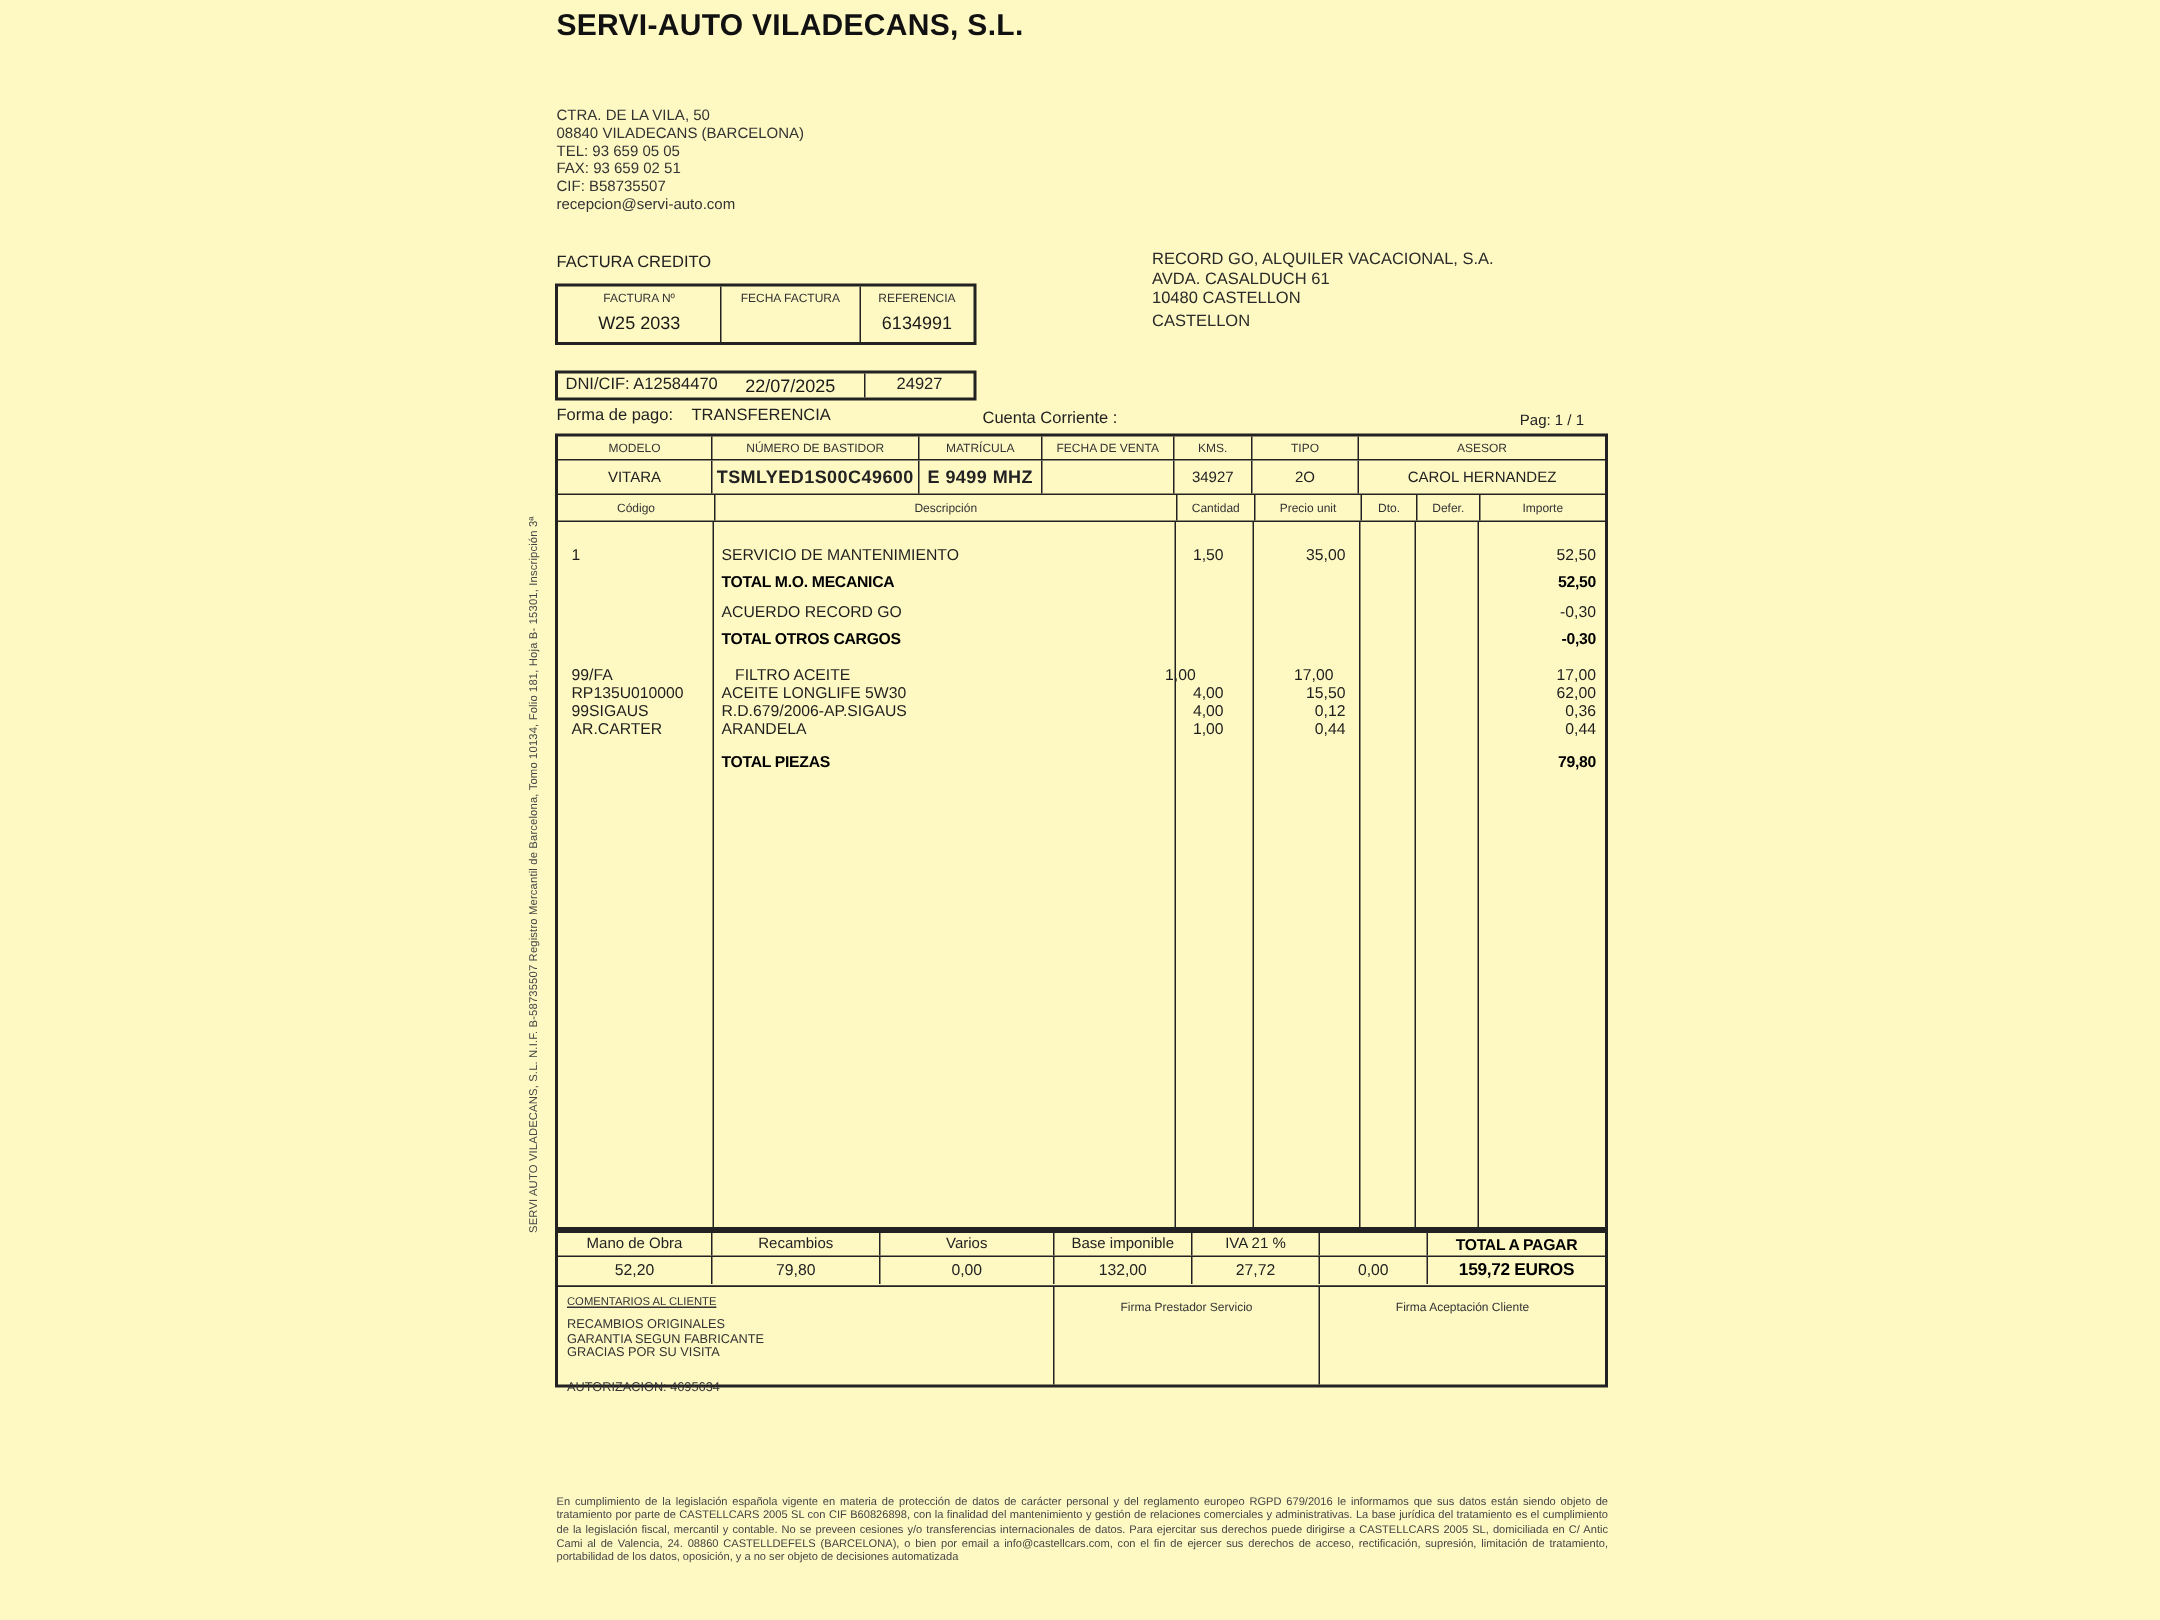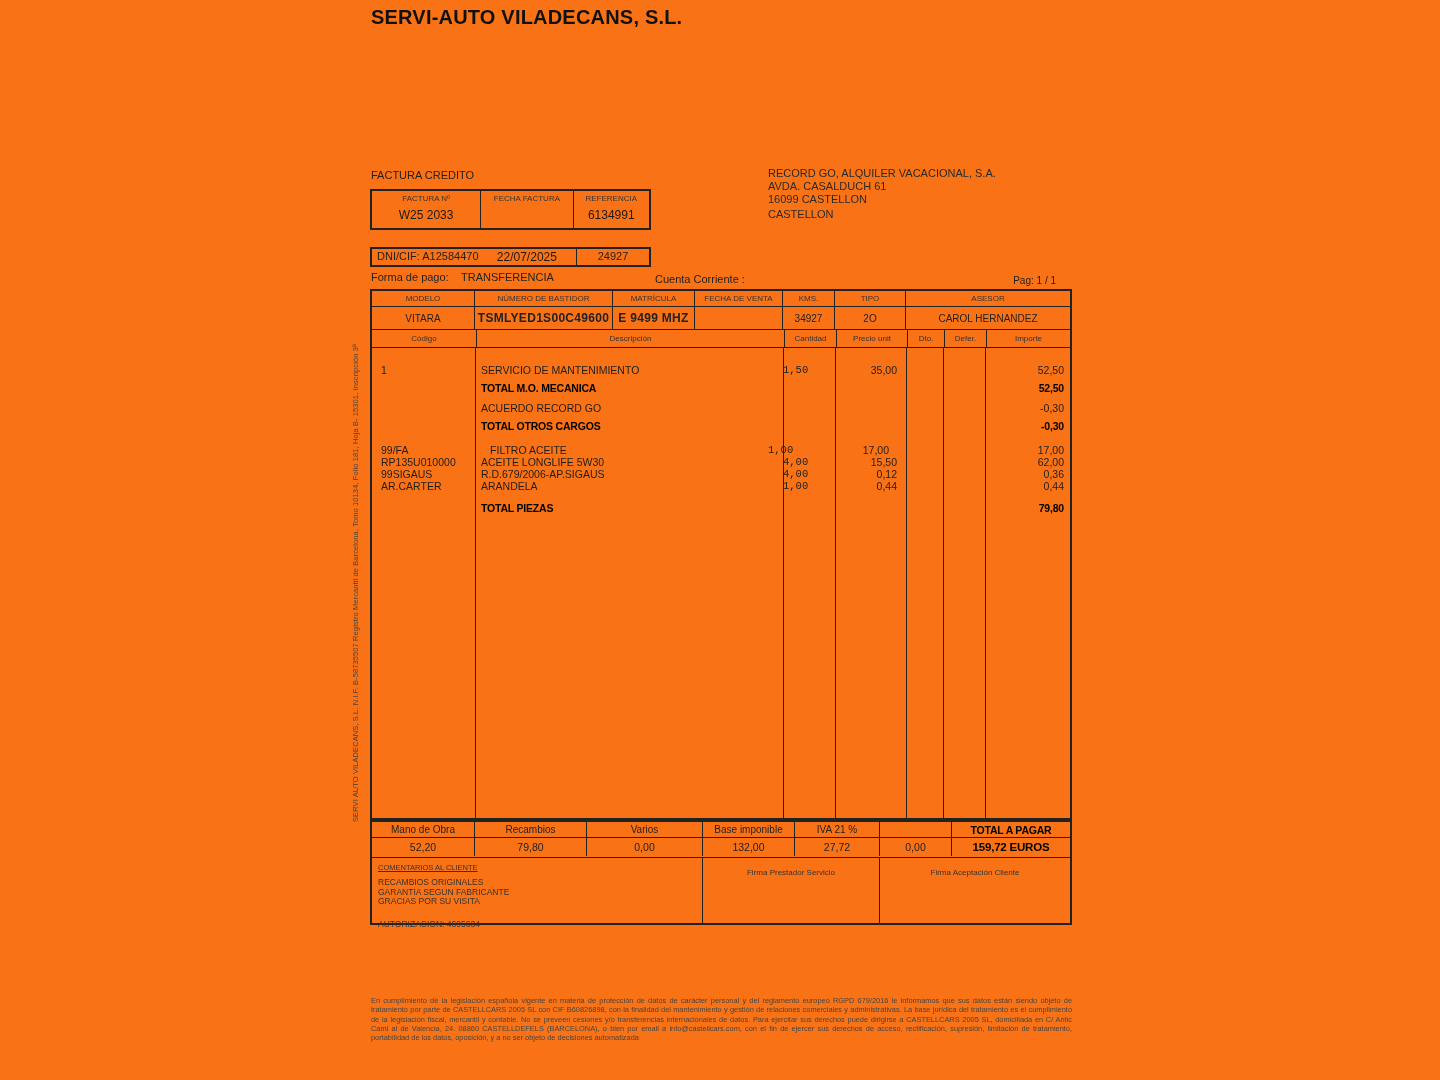--- a/index.html
+++ b/index.html
@@ -1,18 +1,18 @@
 <!DOCTYPE html>
 <html><head>
 <meta charset="utf-8">
 <style>
   * { margin:0; padding:0; box-sizing:border-box; }
   html,body { background:#ffffff; }
   body { width:1440px; height:1080px; position:relative; font-family:"Liberation Sans", sans-serif; color:#222; }
-  .page { position:absolute; inset:0; background:#f97316; overflow:hidden; }
+  .page { position:absolute; inset:0; background:#fef9c3; overflow:hidden; }
 
   
   .company-title { position:absolute; left:371px; top:6px; font-size:20px; font-weight:bold; color:#111; letter-spacing:0.2px; }
   .company-address { position:absolute; left:371px; top:72px; font-size:10px; line-height:11.8px; color:#333; }
 
   
   .doc-type { position:absolute; left:371px; top:169px; font-size:11px; color:#222; }
   .inv-box { position:absolute; left:370px; top:189px; width:281px; height:41px; border:2px solid #222; display:flex; }
   .inv-cell { border-right:1px solid #222; display:flex; flex-direction:column; align-items:center; padding-top:3px; }
   .inv-cell:last-child { border-right:none; }
@@ -51,21 +51,21 @@
 
   .items-body { position:relative; width:100%; height:471px; }
   .vline { position:absolute; top:0; bottom:0; width:1px; background:#222; }
   .vl1{left:103px}.vl2{left:411px}.vl3{left:463px}.vl4{left:534px}.vl5{left:571px}.vl6{left:613px}
 
   .irows { position:absolute; inset:0; padding-top:13px; }
   .irow { display:flex; width:100%; height:18px; align-items:center; font-size:10.5px; color:#1e1e1e; }
   .irow > span { display:block; }
   .cc-code { width:103px; padding-left:9px; }
   .cc-desc { width:308px; padding-left:6px; }
-  .cc-qty  { width:52px;  text-align:left; padding-right:7px;font-family:Liberation Mono, monospace; }
+  .cc-qty  { width:52px;  text-align:center; padding-right:7px; }
   .cc-pri  { width:71px;  text-align:right; padding-right:9px; }
   .cc-dto  { width:37px;  text-align:right; padding-right:4px; }
   .cc-def  { width:42px;  text-align:right; padding-right:4px; }
   .cc-imp  { flex:1; text-align:right; padding-right:6px; }
   .irow.bold { font-weight:bold; color:#000; font-size:10.5px; letter-spacing:-0.2px; }
   .irow.tight { height:12px; }
   .irow.gap-sm { margin-top:2px; }
   .irow.gap-md { margin-top:9px;gap:24px; }
   .irow.gap-lg { margin-top:7px; }
 
@@ -95,20 +95,28 @@
   
   .side-text { position:absolute; left:351px; top:822px; transform:rotate(-90deg); transform-origin:0 0; white-space:nowrap; font-size:7.5px; color:#444; width:482px; letter-spacing:0.1px; }
 </style>
 </head>
 <body>
 
 <div class="page">
 
   <div class="company-title">SERVI-AUTO VILADECANS, S.L.</div>
 
+  <div class="company-address">
+    <div>CTRA. DE LA VILA, 50</div>
+    <div>08840 VILADECANS (BARCELONA)</div>
+    <div>TEL:  93 659 05 05</div>
+    <div>FAX: 93 659 02 51</div>
+    <div>CIF: B58735507</div>
+    <div>recepcion@servi-auto.com</div>
+  </div>
 
   <div class="doc-type">FACTURA CREDITO</div>
 
   <div class="inv-box">
     <div class="inv-cell c1">
       <span class="lbl">FACTURA Nº</span>
       <span class="val">W25 2033</span>
     </div>
     <div class="inv-cell c2">
       <span class="lbl">FECHA FACTURA</span>
@@ -116,21 +124,21 @@
     </div>
     <div class="inv-cell c3">
       <span class="lbl">REFERENCIA</span>
       <span class="val">6134991</span>
     </div>
   </div>
 
   <div class="customer">
     <div>RECORD GO, ALQUILER VACACIONAL, S.A.</div>
     <div>AVDA. CASALDUCH 61</div>
-    <div>16099 CASTELLON</div>
+    <div>10480 CASTELLON</div>
     <div class="gap">CASTELLON</div>
   </div>
 
   <div class="dni-box">
     <div class="dni-left">DNI/CIF: A12584470</div>
     <div class="dni-right">24927</div>
   </div>
 
   <div class="pay-row">
     <span class="pay-label">Forma de pago:</span>

